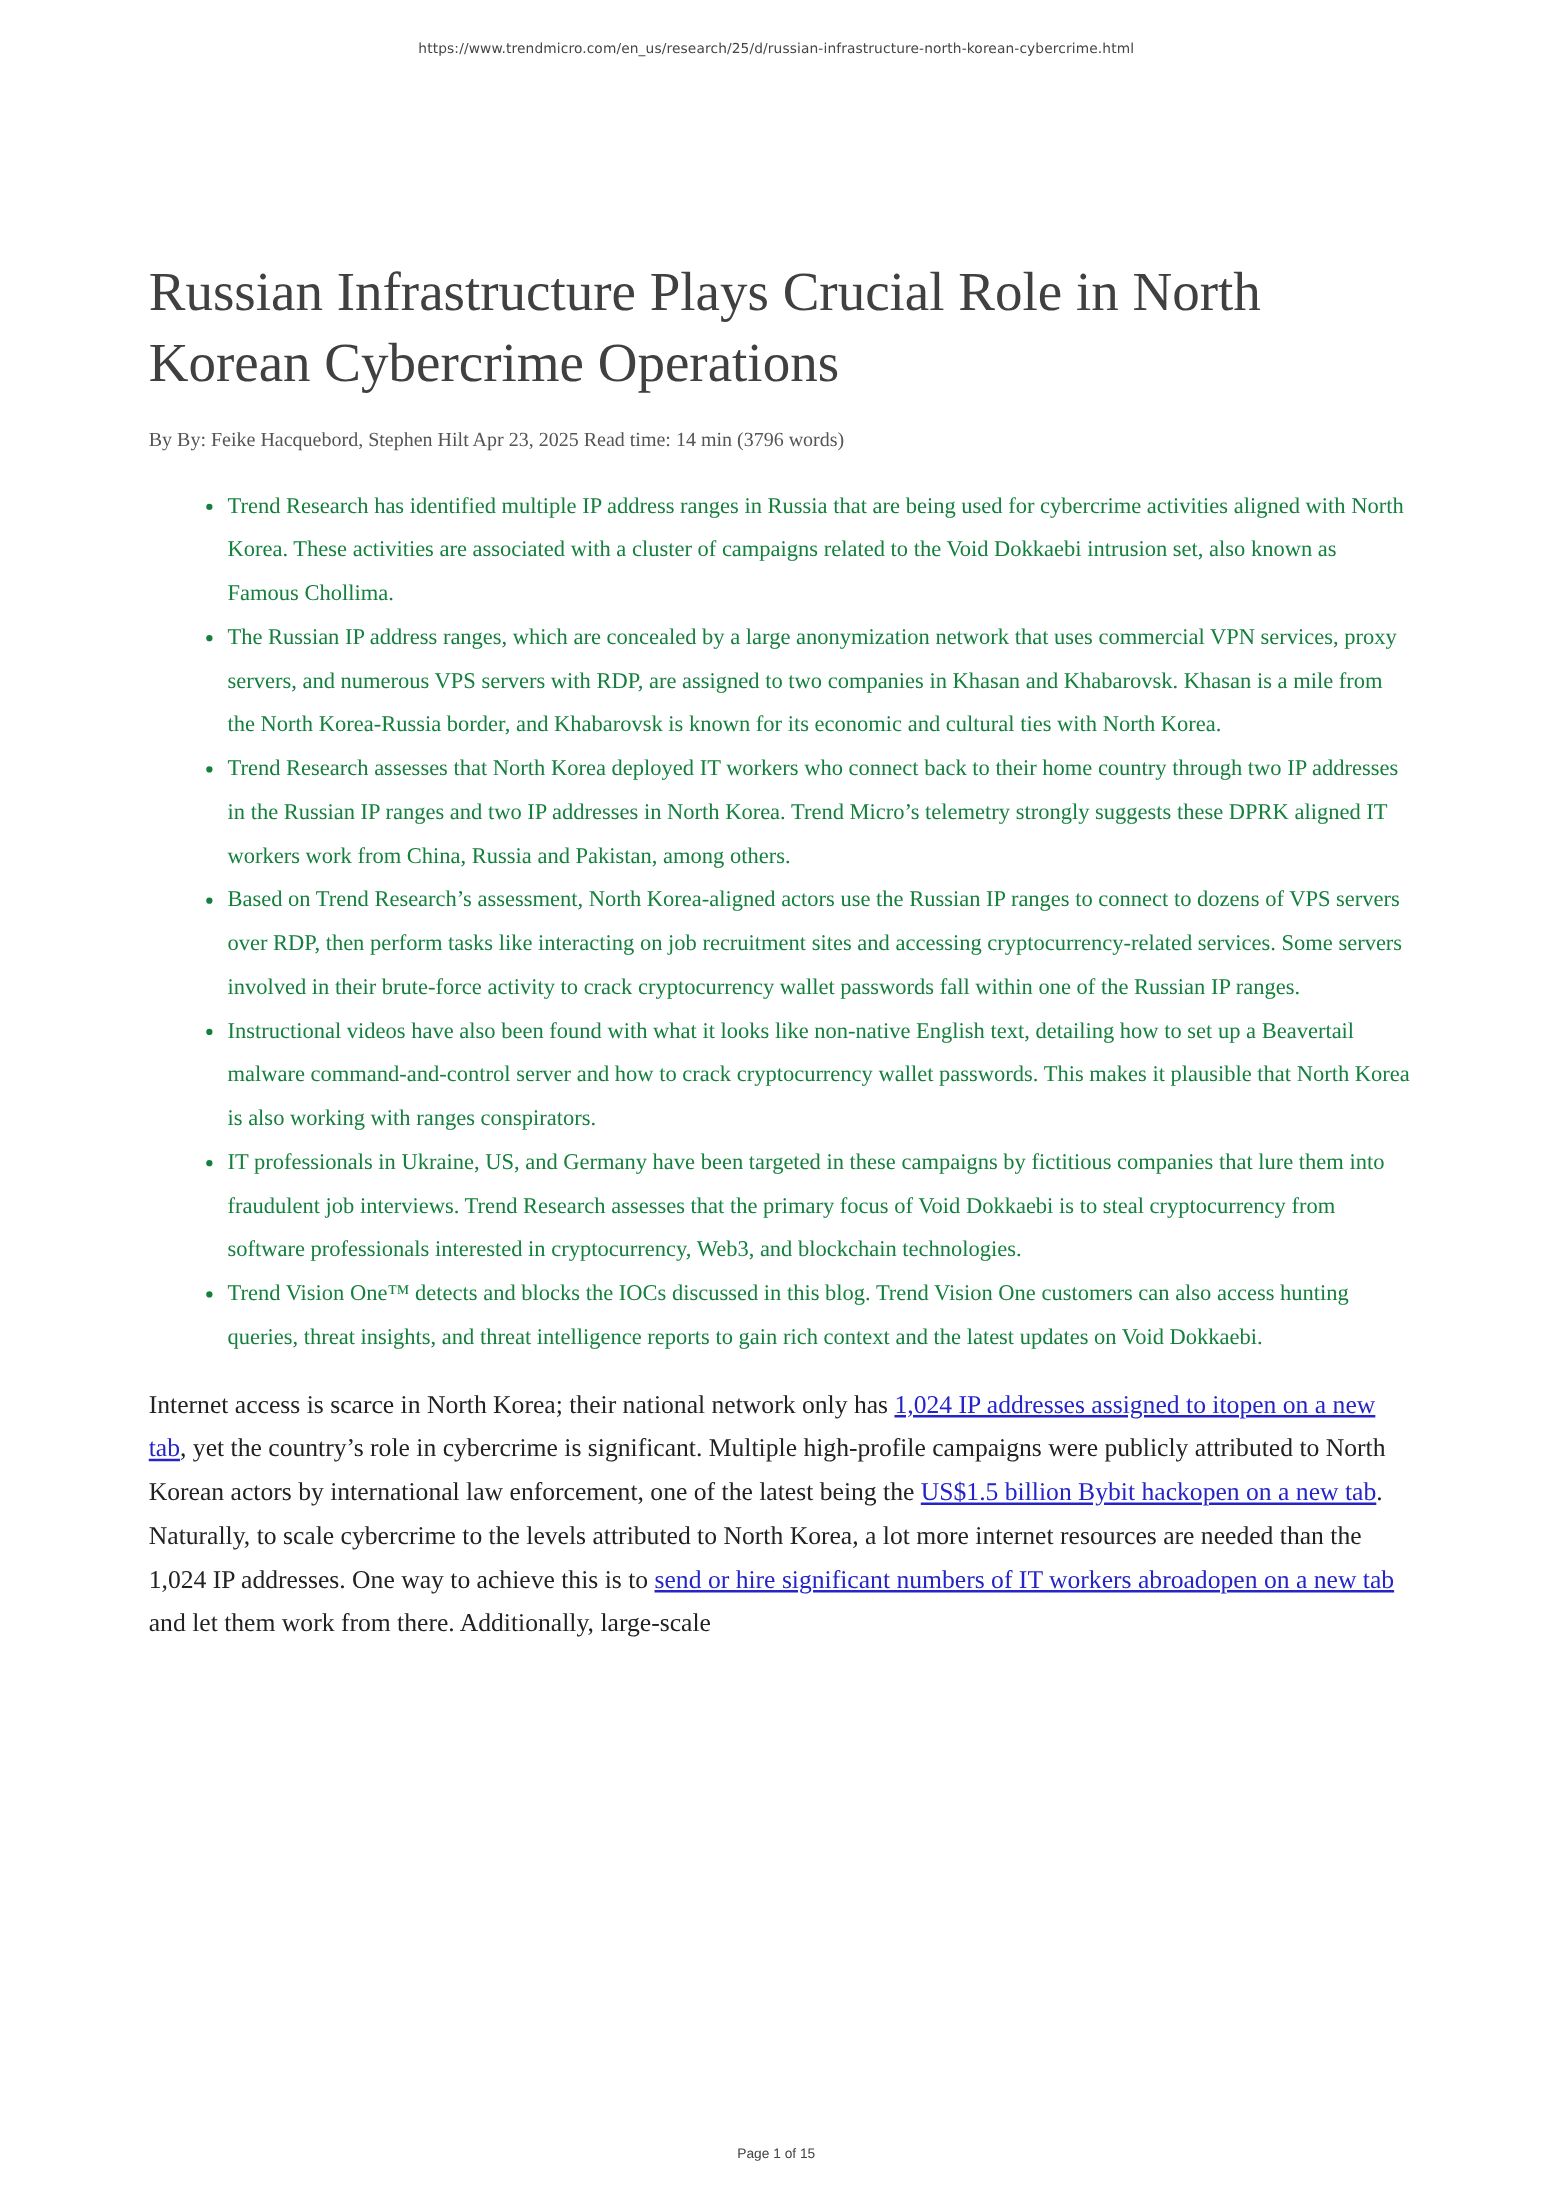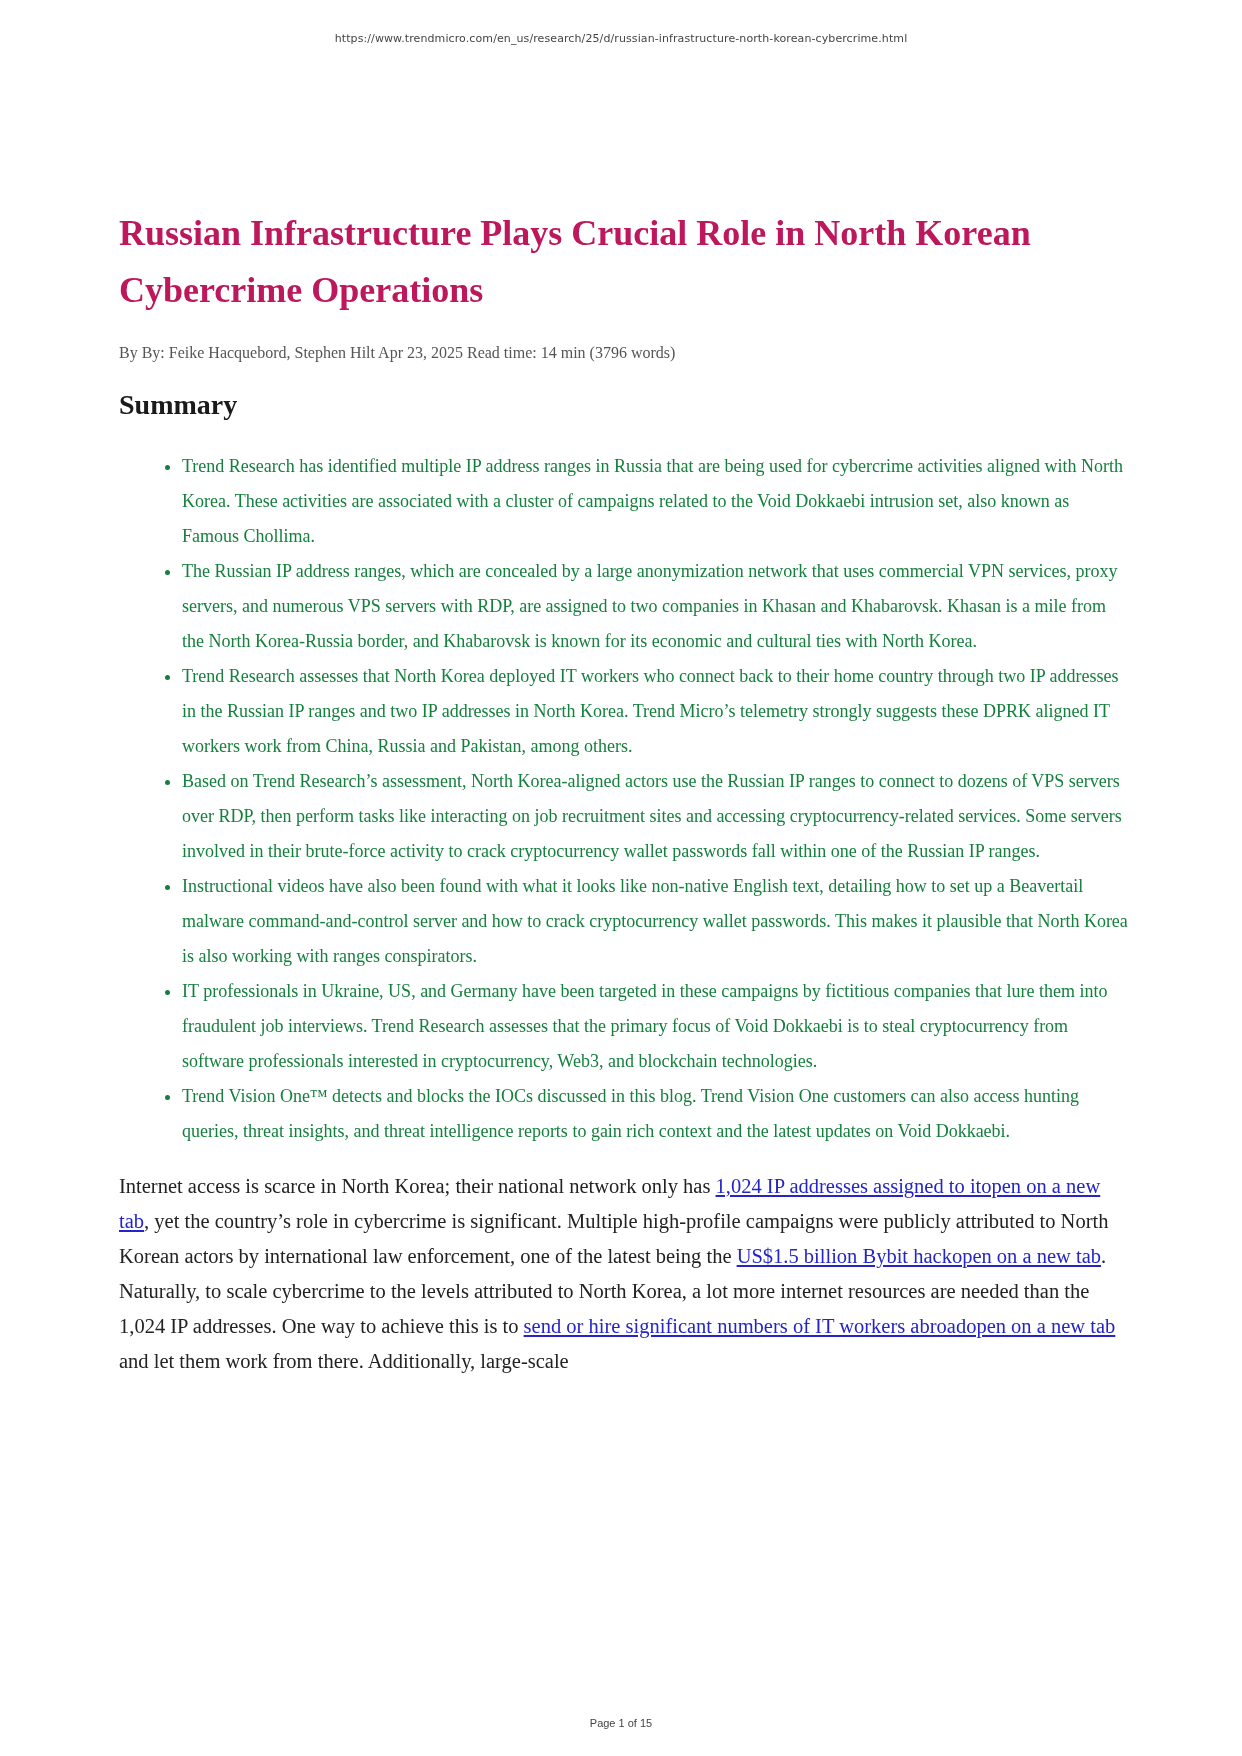--- a/index.html
+++ b/index.html
@@ -7,22 +7,22 @@
     width: 1242px; height: 1756px; position: relative; overflow: hidden;
     font-family: "Liberation Serif", serif; color: #222222;
   }
   .url-header {
     position: absolute; top: 32px; left: 0; width: 100%;
     text-align: center; font-family: "DejaVu Sans", sans-serif;
     font-size: 11px; color: #444444; letter-spacing: 0.1px;
   }
   .content { position: absolute; left: 119px; top: 205px; width: 1010px; }
   h1 {
-    font-family: "Liberation Serif", serif; font-weight: bold;
-    font-size: 36px; line-height: 57px; margin: 0 0 20px 0; color: #be185d;
+    font-family: "Liberation Serif", serif; font-weight: normal;
+    font-size: 44px; line-height: 57px; margin: 0 0 20px 0; color: #404040;
   }
   .byline { font-size: 16px; color: #555555; margin: 0 0 20px 0; line-height: 28px; }
   .archived { font-size: 18px; color: #777777; margin: 0 0 22px 0; line-height: 26px; }
   h2 { font-size: 28px; font-weight: bold; margin: 0 0 26px 0; color: #1a1a1a; line-height: 36px; }
   ul { margin: 0 0 20px 0; padding-left: 63px; }
   li { font-size: 18px; line-height: 35px; color: #15803d; padding-left: 0; }
   p.body { font-size: 20.5px; line-height: 35px; margin: 0; color: #222222; }
   a.lnk { color: #1a0dab; color: #2424c8; text-decoration: underline; }
   .page-footer {
     position: absolute; top: 1717px; left: 0; width: 100%; text-align: center;
@@ -30,21 +30,20 @@
   }
 </style>
 </head>
 <body>
 
 <div class="url-header">https://www.trendmicro.com/en_us/research/25/d/russian-infrastructure-north-korean-cybercrime.html</div>
 
 <div class="content">
   <h1>Russian Infrastructure Plays Crucial Role in North Korean Cybercrime Operations</h1>
   <div class="byline">By By: Feike Hacquebord, Stephen Hilt Apr 23, 2025 Read time: 14 min (3796 words)</div>
-  <h2>Summary</h2>
   <ul>
     <li>Trend Research has identified multiple IP address ranges in Russia that are being used for cybercrime activities aligned with North Korea. These activities are associated with a cluster of campaigns related to the Void Dokkaebi intrusion set, also known as Famous Chollima.</li>
     <li>The Russian IP address ranges, which are concealed by a large anonymization network that uses commercial VPN services, proxy servers, and numerous VPS servers with RDP, are assigned to two companies in Khasan and Khabarovsk. Khasan is a mile from the North Korea-Russia border, and Khabarovsk is known for its economic and cultural ties with North Korea.</li>
     <li>Trend Research assesses that North Korea deployed IT workers who connect back to their home country through two IP addresses in the Russian IP ranges and two IP addresses in North Korea. Trend Micro’s telemetry strongly suggests these DPRK aligned IT workers work from China, Russia and Pakistan, among others.</li>
     <li>Based on Trend Research’s assessment, North Korea-aligned actors use the Russian IP ranges to connect to dozens of VPS servers over RDP, then perform tasks like interacting on job recruitment sites and accessing cryptocurrency-related services. Some servers involved in their brute-force activity to crack cryptocurrency wallet passwords fall within one of the Russian IP ranges.</li>
     <li>Instructional videos have also been found with what it looks like non-native English text, detailing how to set up a Beavertail malware command-and-control server and how to crack cryptocurrency wallet passwords. This makes it plausible that North Korea is also working with ranges conspirators.</li>
     <li>IT professionals in Ukraine, US, and Germany have been targeted in these campaigns by fictitious companies that lure them into fraudulent job interviews. Trend Research assesses that the primary focus of Void Dokkaebi is to steal cryptocurrency from software professionals interested in cryptocurrency, Web3, and blockchain technologies.</li>
     <li>Trend Vision One™ detects and blocks the IOCs discussed in this blog. Trend Vision One customers can also access hunting queries, threat insights, and threat intelligence reports to gain rich context and the latest updates on Void Dokkaebi.</li>
   </ul>
   <p class="body"><span>Internet access is scarce in North Korea; their national network only has </span><a class="lnk" href="#">1,024 IP addresses assigned to itopen on a new tab</a><span>, yet the country’s role in cybercrime is significant. Multiple high-profile campaigns were publicly attributed to North Korean actors by international law enforcement, one of the latest being the </span><a class="lnk" href="#">US$1.5 billion Bybit hackopen on a new tab</a><span>. Naturally, to scale cybercrime to the levels attributed to North Korea, a lot more internet resources are needed than the 1,024 IP addresses. One way to achieve this is to </span><a class="lnk" href="#">send or hire significant numbers of IT workers abroadopen on a new tab</a><span> and let them work from there. Additionally, large-scale</span></p>

